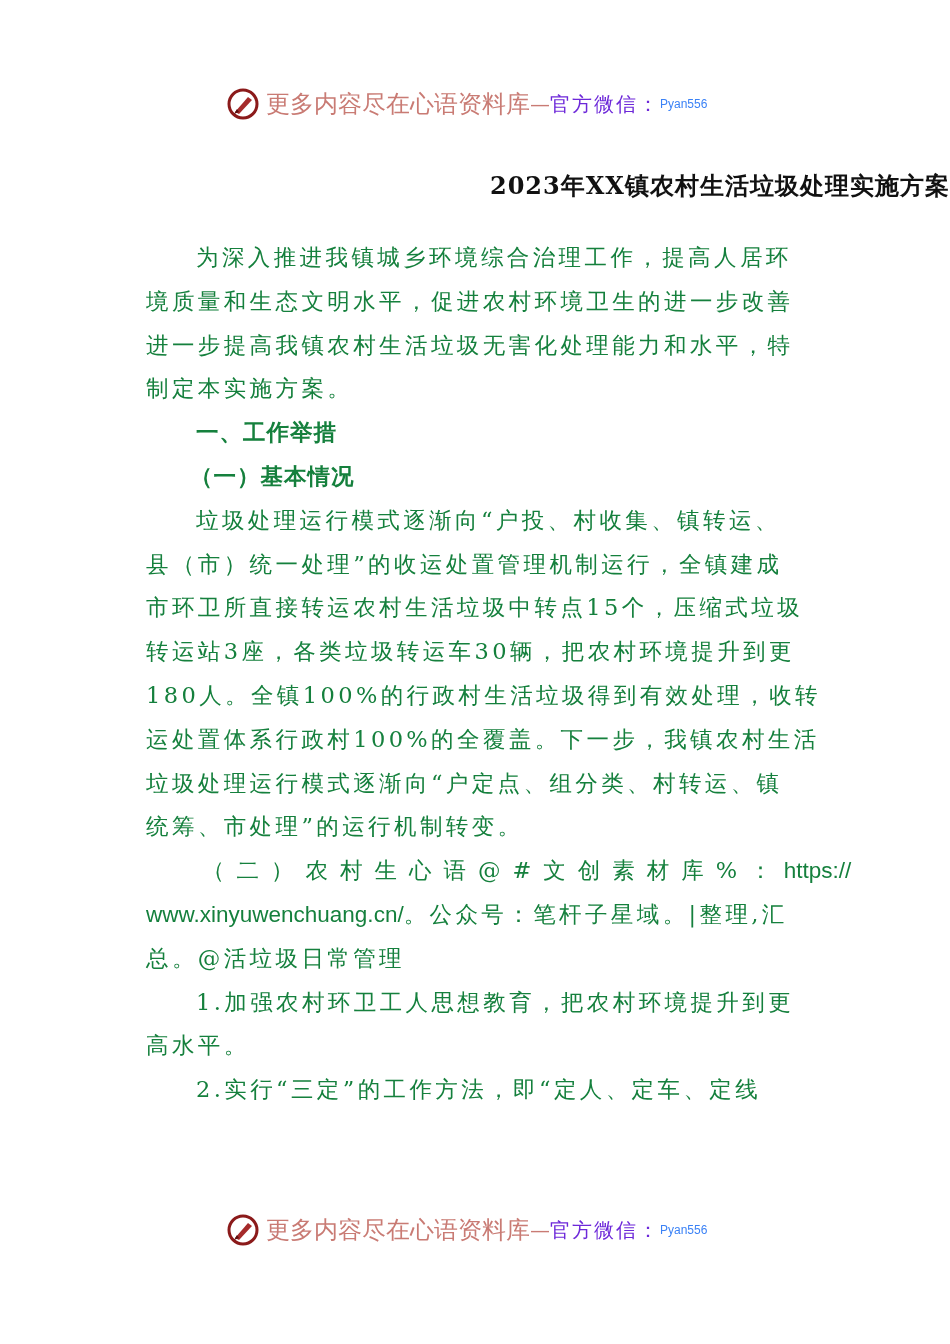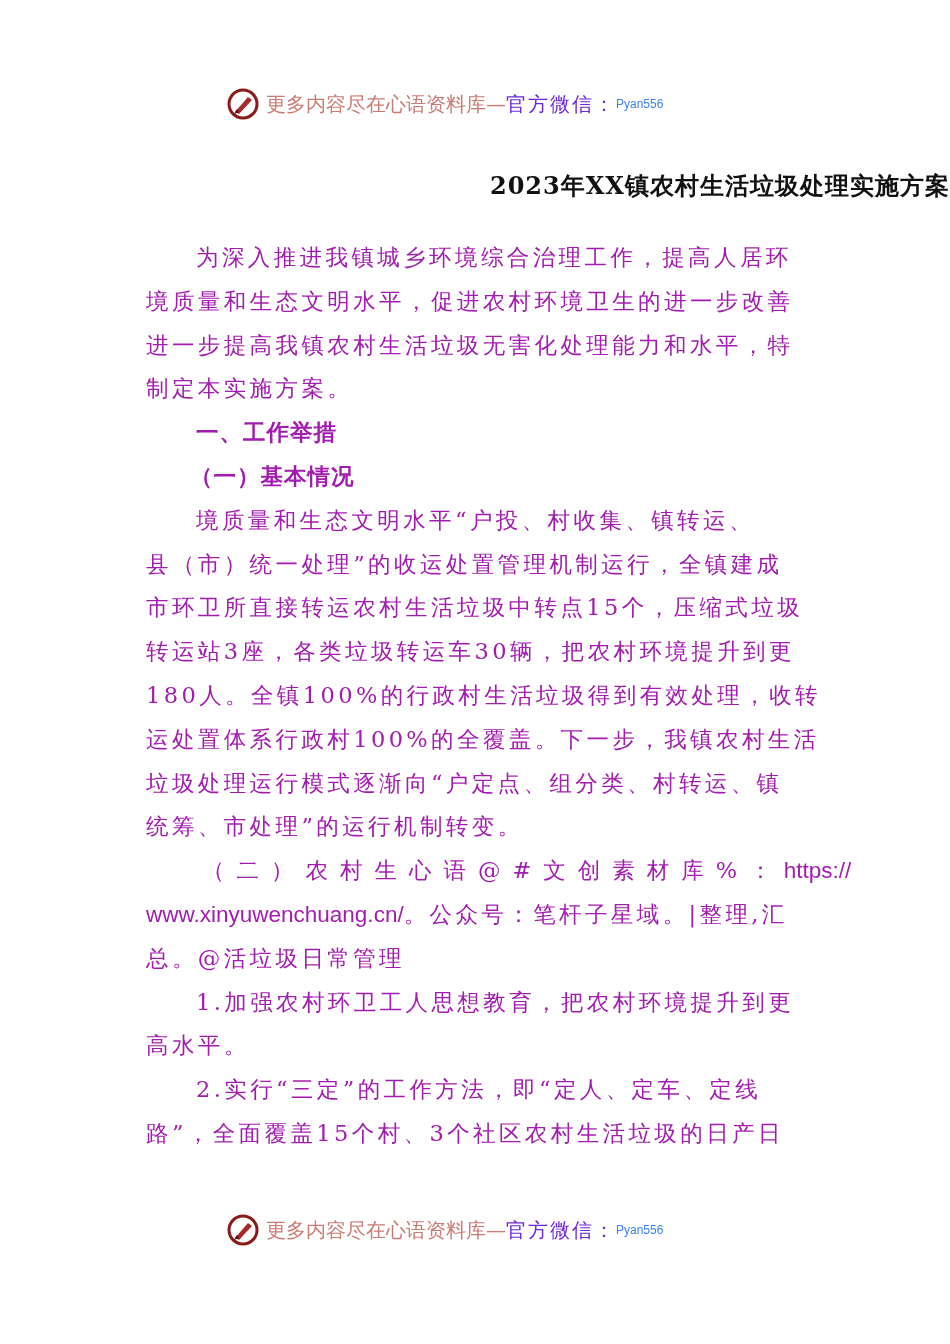--- a/index.html
+++ b/index.html
@@ -3,30 +3,30 @@
 <meta charset="utf-8">
 <style>
   html, body { margin: 0; padding: 0; background: #ffffff; }
   body { width: 950px; height: 1344px; position: relative; overflow: hidden; }
   .page { position: absolute; left: 0; top: 0; width: 950px; height: 1344px; background: #fff; }
 
   .banner { position: absolute; left: 226px; height: 40px; display: flex; align-items: center; }
   .banner.top { top: 84px; }
   .banner.bottom { top: 1210px; }
   .banner .logo { width: 34px; height: 34px; margin-right: 6px; }
-  .banner .b-red { color: #c97b74; font-family: "DejaVu Serif", serif; font-size: 20px; letter-spacing: 0px; }
+  .banner .b-red { color: #c97b74; font-family: "DejaVu Serif", serif; font-size: 24px; letter-spacing: 0px; }
   .banner .b-dash { color: #c97b74; font-family: "DejaVu Sans", sans-serif; font-size: 20px; }
   .banner .b-gray { color: #6d28d9; font-family: "DejaVu Serif", serif; font-size: 20px; letter-spacing: 2px; }
   .banner .b-id { color: #3b82f6; font-family: "Liberation Sans", sans-serif; font-size: 12px; }
 
   .title { position: absolute; top: 170px; left: 0; width: 950px; text-align: right;
            font-family: "DejaVu Serif", serif; font-weight: bold; font-size: 24px; color: #111; letter-spacing: 1px; }
 
   .body-text { position: absolute; left: 146px; width: 660px; font-family: "DejaVu Serif", serif;
-               font-size: 22.5px; color: #a21caf; line-height: 43.8px; letter-spacing: 3.4px; text-align: justify; }
+               font-size: 22.5px; color: #15803d; line-height: 43.8px; letter-spacing: 3.4px; text-align: justify; }
   .line { display: block; white-space: nowrap; height: 43.8px; }
   .indent { padding-left: 50px; }
   .heading { font-weight: bold; font-family: "DejaVu Sans", sans-serif; letter-spacing: 1px; }
   .latin { font-family: "Liberation Sans", sans-serif; letter-spacing: 0; }
   .wide { letter-spacing: 12px; }
 </style>
 </head>
 <body>
 
 <div class="page">
@@ -48,41 +48,40 @@
 
   <div class="body-text" style="top:236px;">
     <span class="line indent">为深入推进我镇城乡环境综合治理工作，提高人居环</span>
     <span class="line">境质量和生态文明水平，促进农村环境卫生的进一步改善</span>
     <span class="line">进一步提高我镇农村生活垃圾无害化处理能力和水平，特</span>
     <span class="line">制定本实施方案。</span>
 
     <span class="line indent heading">一、工作举措</span>
     <span class="line indent heading" style="padding-left:44px;">（一）基本情况</span>
 
-    <span class="line indent">境质量和生态文明水平“户投、村收集、镇转运、</span>
+    <span class="line indent">垃圾处理运行模式逐渐向“户投、村收集、镇转运、</span>
     <span class="line">县（市）统一处理”的收运处置管理机制运行，全镇建成</span>
     <span class="line">市环卫所直接转运农村生活垃圾中转点15个，压缩式垃圾</span>
     <span class="line">转运站3座，各类垃圾转运车30辆，把农村环境提升到更</span>
     <span class="line">180人。全镇100%的行政村生活垃圾得到有效处理，收转</span>
     <span class="line">运处置体系行政村100%的全覆盖。下一步，我镇农村生活</span>
     <span class="line">垃圾处理运行模式逐渐向“户定点、组分类、村转运、镇</span>
     <span class="line">统筹、市处理”的运行机制转变。</span>
 
     <span class="line indent" style="padding-left:56px;">
       <span class="wide">（二）农村生心语@#文创素材库%：</span><span class="latin">https://</span>
     </span>
     <span class="line">
       <span class="latin">www.xinyuwenchuang.cn/</span><span>。公众号：笔杆子星域。|整理,汇</span>
     </span>
     <span class="line">总。@活垃圾日常管理</span>
 
     <span class="line indent">1.加强农村环卫工人思想教育，把农村环境提升到更</span>
     <span class="line">高水平。</span>
     <span class="line indent">2.实行“三定”的工作方法，即“定人、定车、定线</span>
-    <span class="line">路”，全面覆盖15个村、3个社区农村生活垃圾的日产日</span>
   </div>
 
   <div class="banner bottom">
     <svg class="logo" viewBox="0 0 34 34">
       <circle cx="17" cy="17" r="14" fill="none" stroke="#8b1a1a" stroke-width="3"></circle>
       <path d="M9 25 L22 10 L26 13 L13 27 Z" fill="#a52a2a"></path>
       <path d="M8 27 L11 22 L13 25 Z" fill="#5a0e0e"></path>
       <path d="M6 14 Q12 8 20 9" fill="none" stroke="#fff" stroke-width="1.5"></path>
     </svg>
     <span class="b-red">更多内容尽在心语资料库</span>

